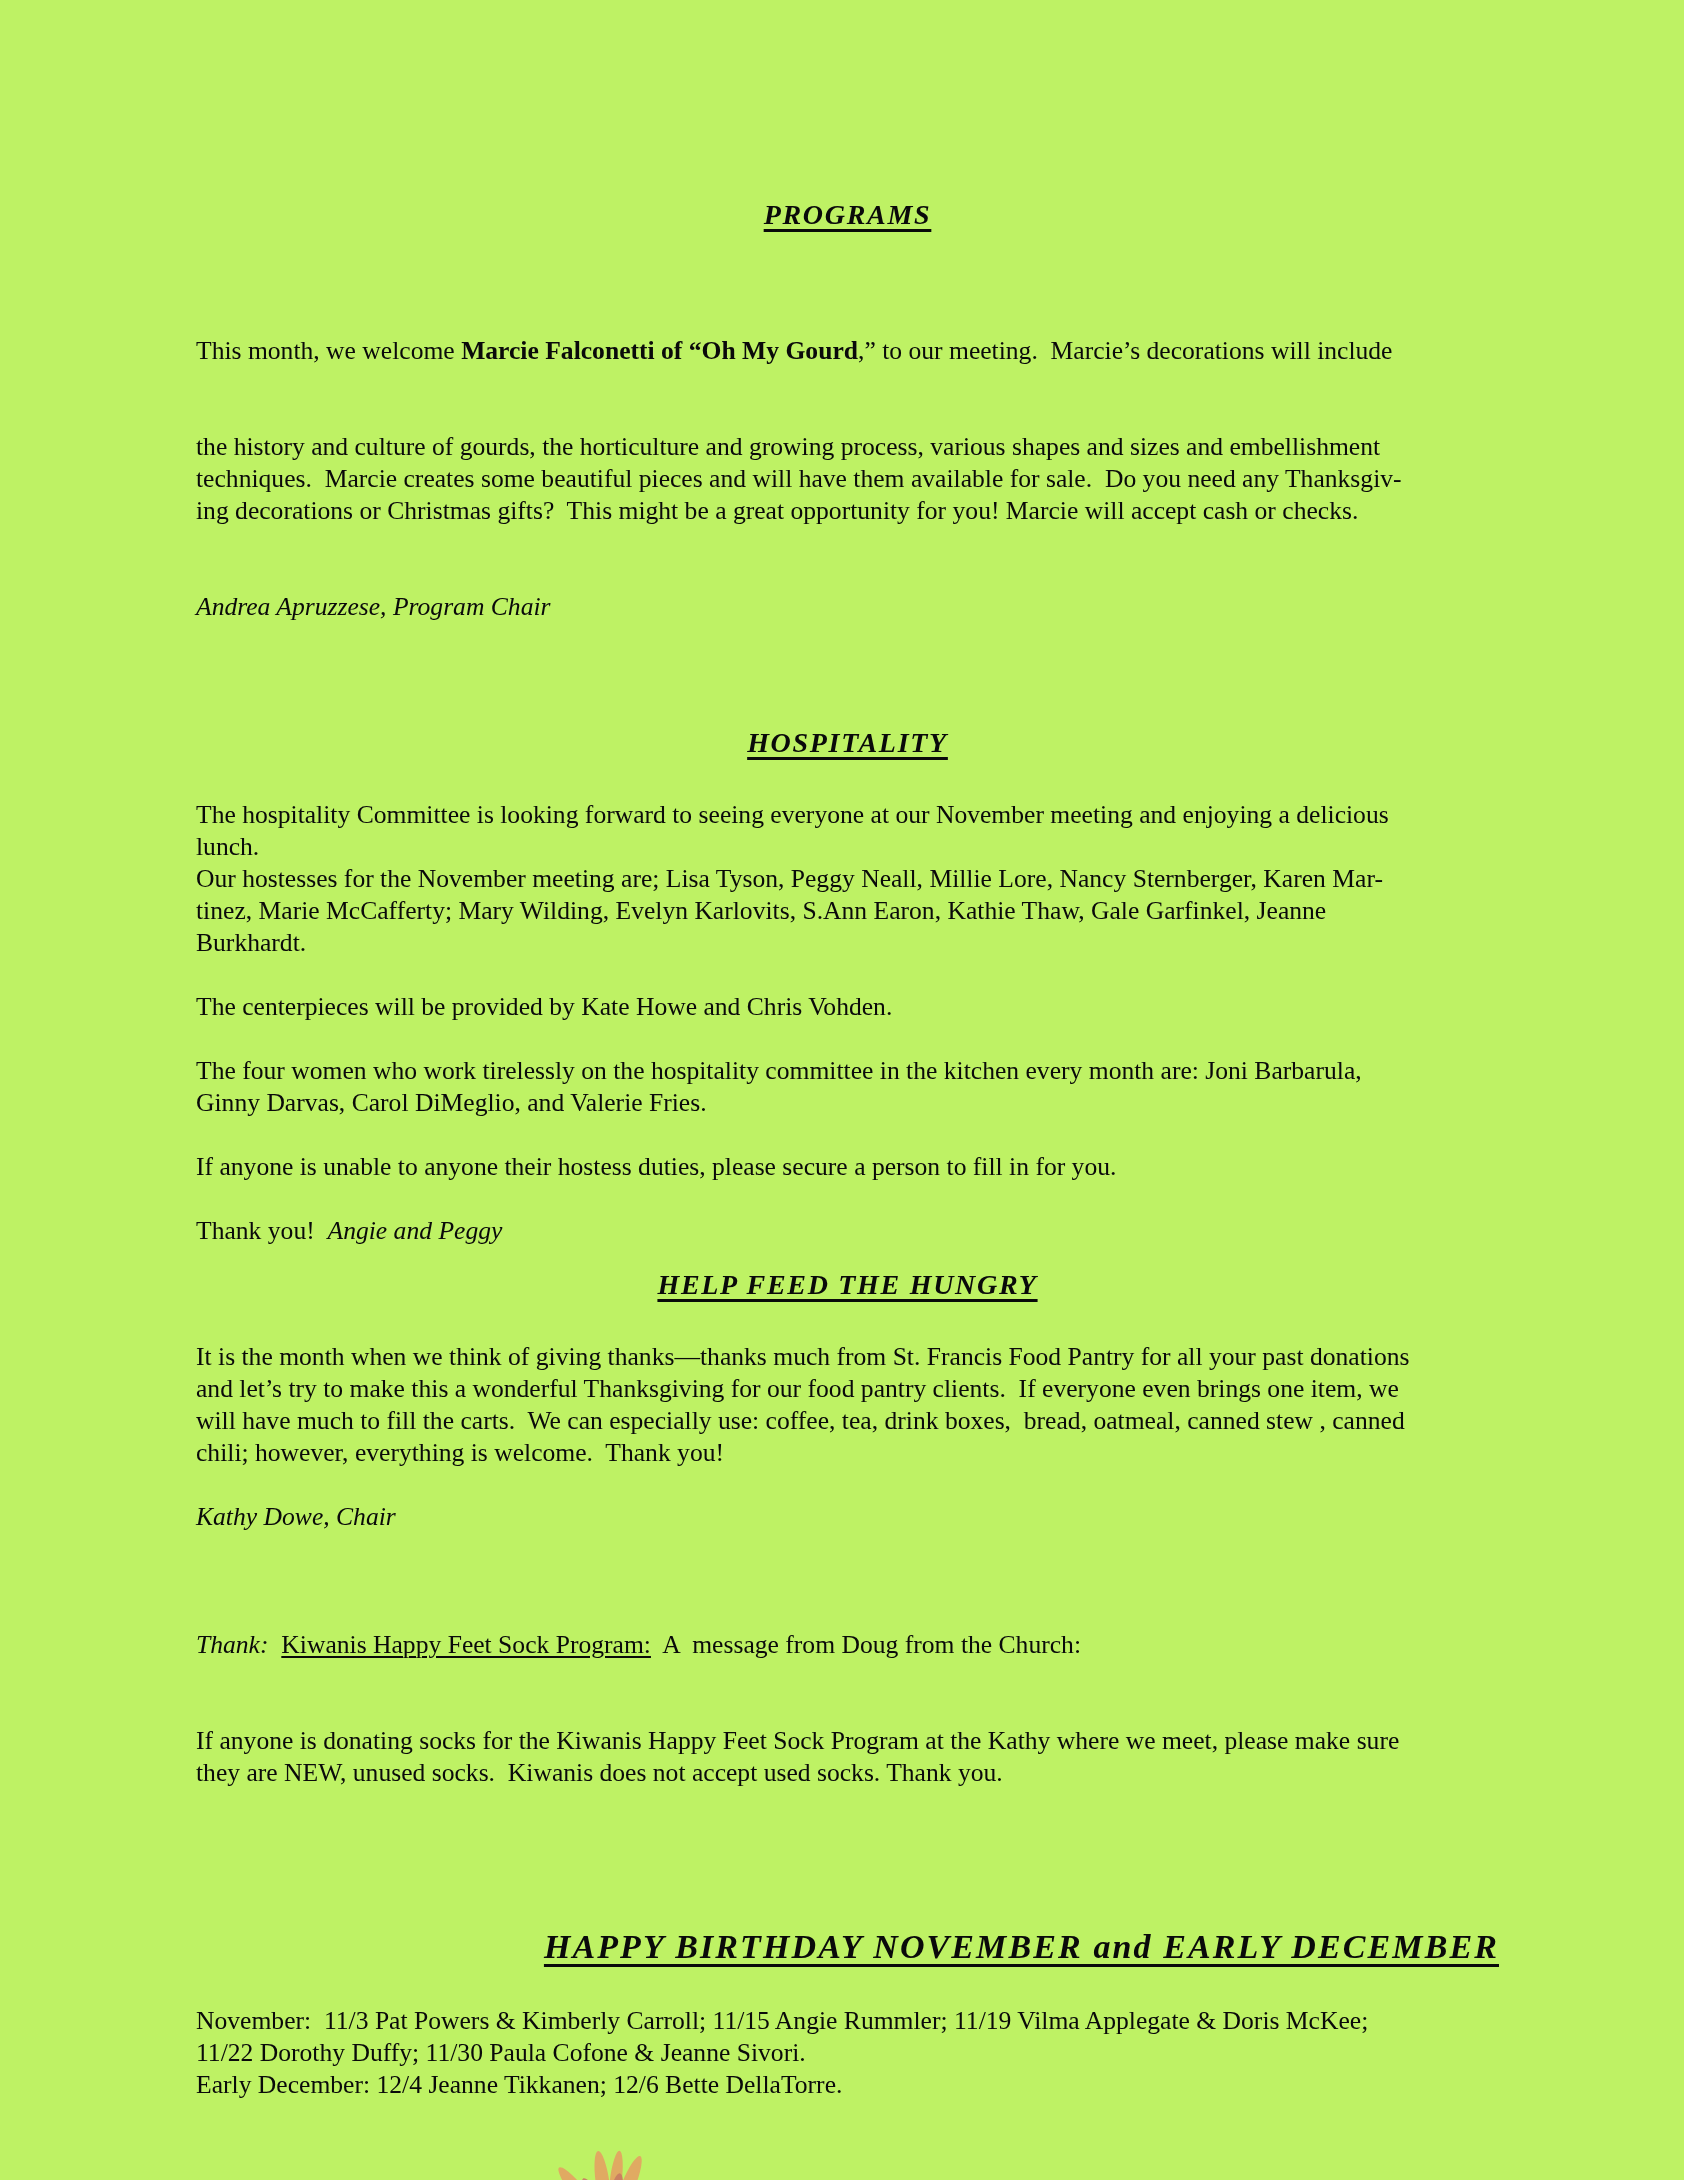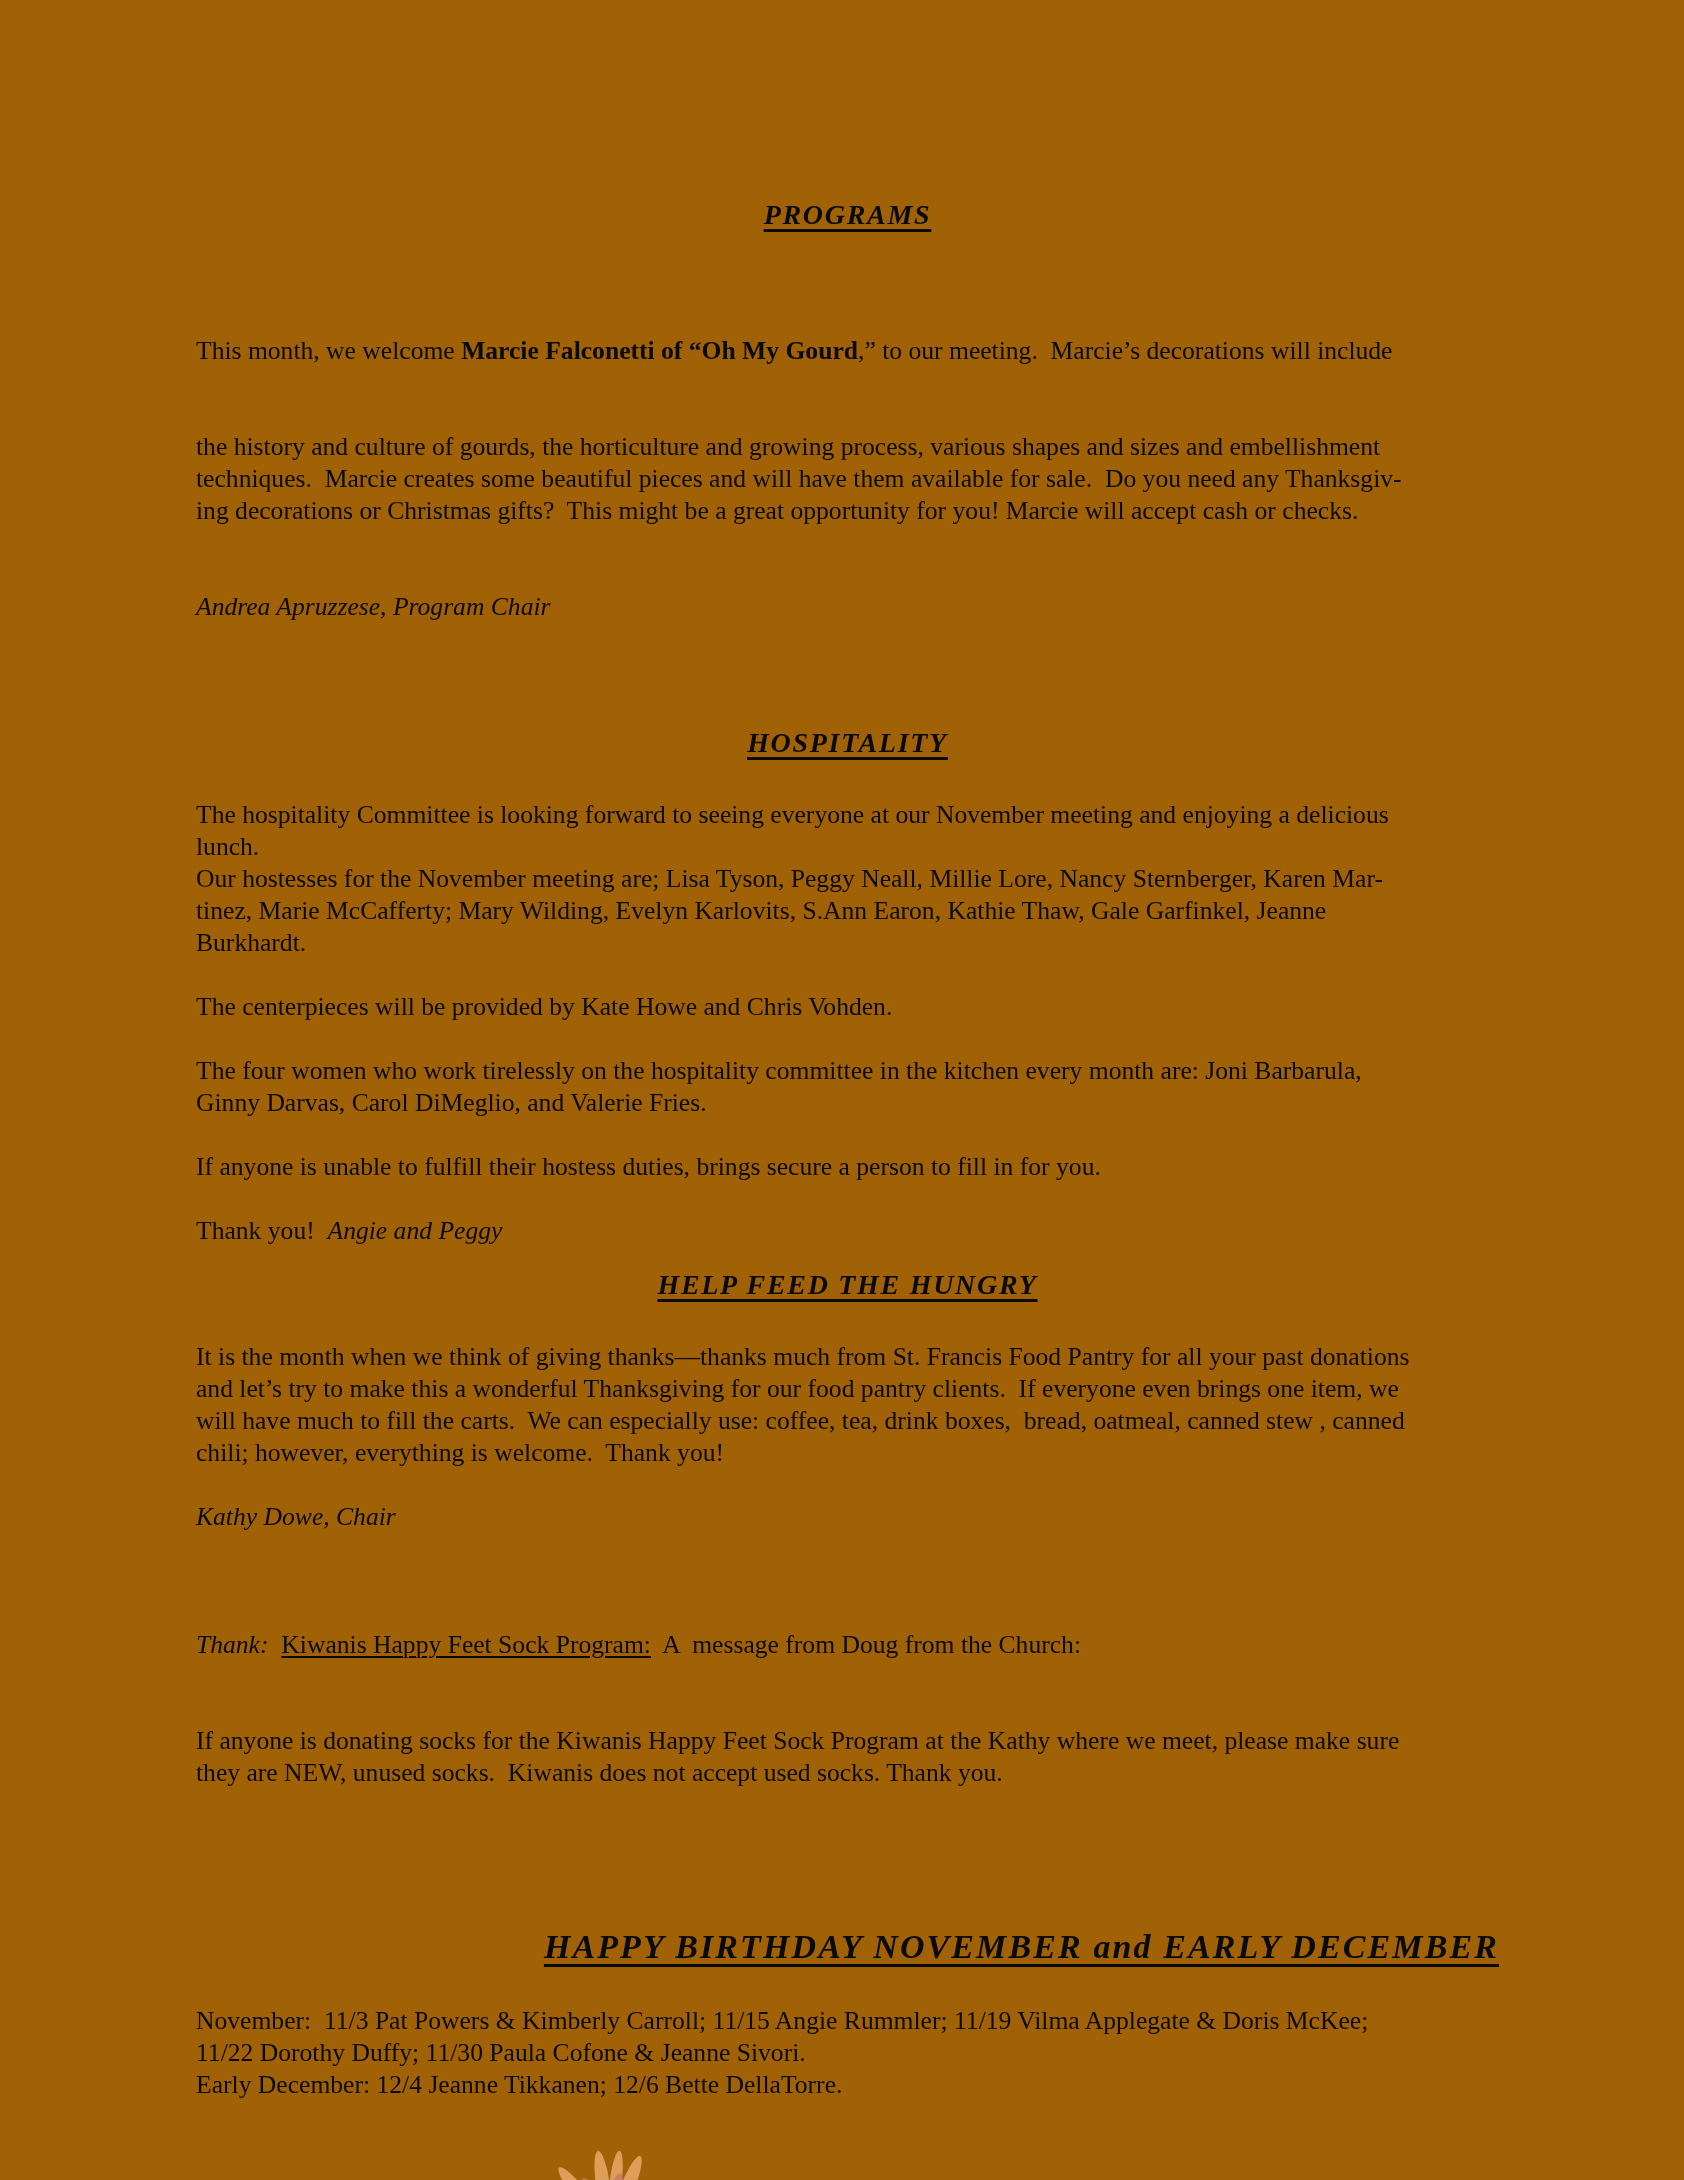--- a/index.html
+++ b/index.html
@@ -1,20 +1,20 @@
 <!DOCTYPE html>
 <html style="font-size:13.6px"><head>
 <meta charset="utf-8">
 <style>
   html, body { margin: 0; padding: 0; background: #888; }
   .page {
     position: relative;
     width: 1685px;
     height: 2181px;
-    background: #a16207;
+    background: #bef264;
     color: #0a0a0a;
     font-family: "Liberation Serif", "DejaVu Serif", serif;
     font-size: 25.6px;
     line-height: 32px;
     box-sizing: border-box;
     padding: 198px 186px 0 196px;
     overflow: hidden;
   }
   .line-block { white-space: pre-wrap; }
   .section-title {
@@ -83,21 +83,21 @@
 lunch.
 Our hostesses for the November meeting are; Lisa Tyson, Peggy Neall, Millie Lore, Nancy Sternberger, Karen Mar-
 tinez, Marie McCafferty; Mary Wilding, Evelyn Karlovits, S.Ann Earon, Kathie Thaw, Gale Garfinkel, Jeanne
 Burkhardt.</div>
 
   <div class="mt-para line-block">The centerpieces will be provided by Kate Howe and Chris Vohden.</div>
 
   <div class="mt-para line-block">The four women who work tirelessly on the hospitality committee in the kitchen every month are: Joni Barbarula,
 Ginny Darvas, Carol DiMeglio, and Valerie Fries.</div>
 
-  <div class="mt-para line-block">If anyone is unable to fulfill their hostess duties, brings secure a person to fill in for you.</div>
+  <div class="mt-para line-block">If anyone is unable to anyone their hostess duties, please secure a person to fill in for you.</div>
 
   <div class="mt-para line-block"><span>Thank you!  </span><span class="italic">Angie and Peggy</span></div>
 
   <div class="section-title" style="margin-top: 21px;">
     <span class="u">HELP FEED THE HUNGRY</span>
   </div>
 
   <div class="mt-title line-block">It is the month when we think of giving thanks—thanks much from St. Francis Food Pantry for all your past donations
 and let’s try to make this a wonderful Thanksgiving for our food pantry clients.  If everyone even brings one item, we
 will have much to fill the carts.  We can especially use: coffee, tea, drink boxes,  bread, oatmeal, canned stew , canned

